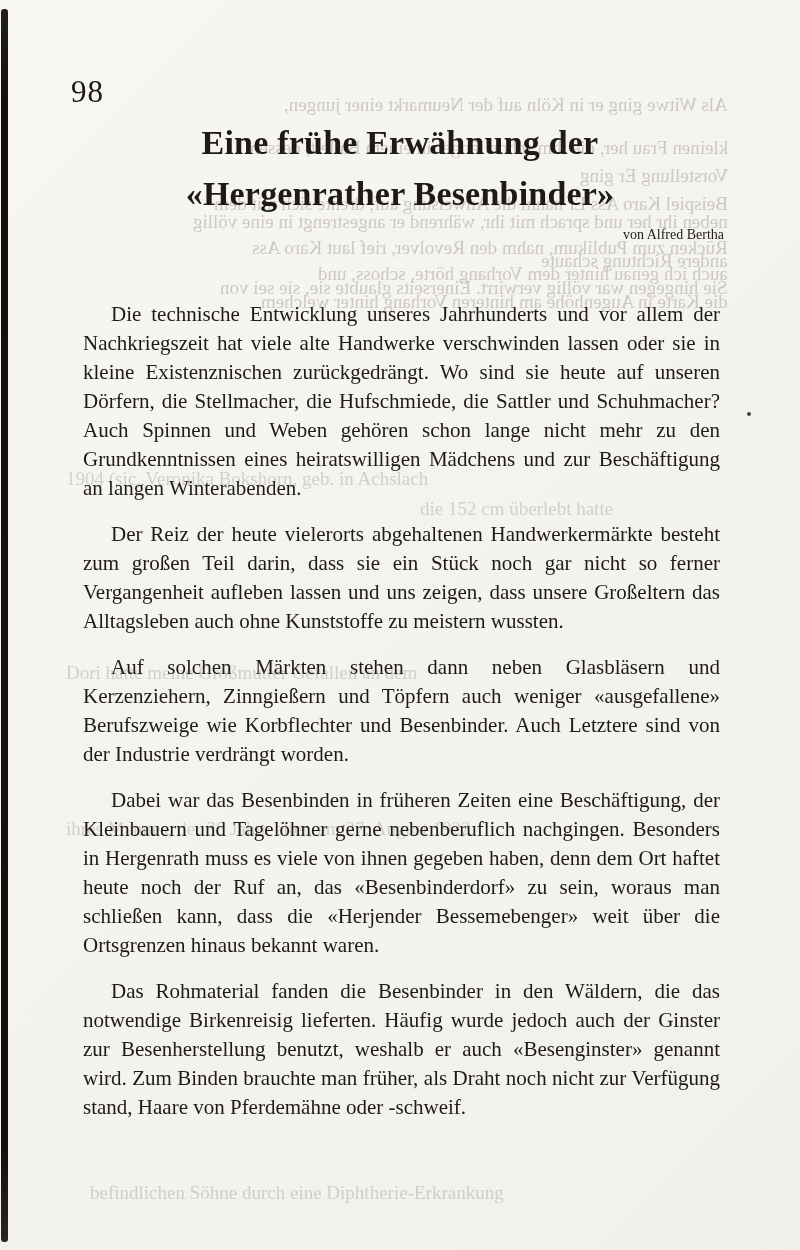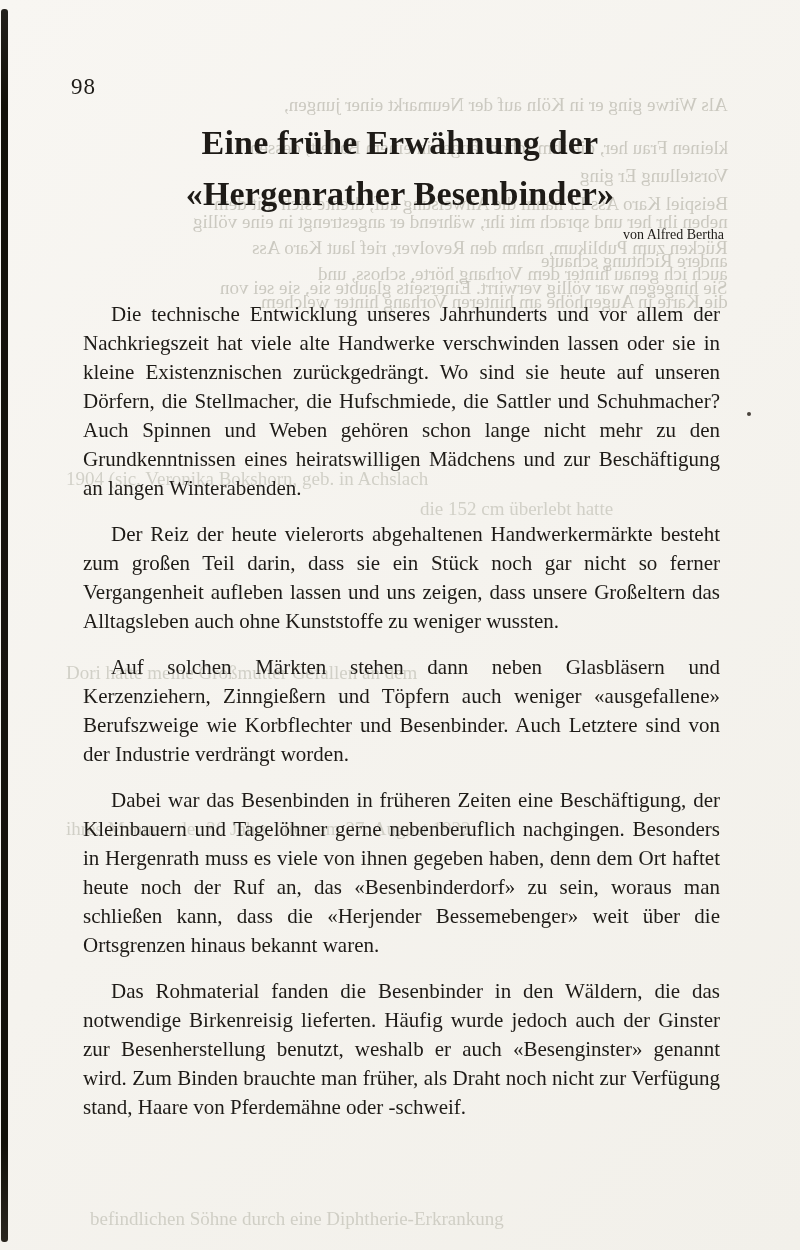--- a/index.html
+++ b/index.html
@@ -9,21 +9,21 @@
     background:linear-gradient(135deg,#f8f6f2 0%,#f5f3ee 50%,#f2f0ea 100%);
     font-family:"Liberation Serif","DejaVu Serif",serif;
     color:#1e1b17;
   }
   .edge-bar{
     position:absolute;left:1px;top:9px;width:7px;height:1233px;
     background:linear-gradient(180deg,#23201b 0%,#121008 8%,#17140e 50%,#121008 92%,#2a261f 100%);
     border-radius:3px;
   }
   .page-number{
-    position:absolute;left:71px;top:74px;font-size:23px;letter-spacing:1px;
+    position:absolute;left:71px;top:74px;font-size:31px;letter-spacing:1px;
   }
   .title{
     position:absolute;left:60px;right:60px;top:101px;
     text-align:center;font-weight:bold;font-size:34px;line-height:51px;
     letter-spacing:0.2px;
   }
   .byline{
     position:absolute;top:227px;right:76px;font-size:14px;
   }
   .body-text{
@@ -57,34 +57,34 @@
   <div class="ghost m" style="top:237px">Rücken zum Publikum, nahm den Revolver, rief laut Karo Ass</div>
   <div class="ghost m" style="top:250px">andere Richtung schaute</div>
   <div class="ghost m" style="top:263px">auch ich genau hinter dem Vorhang hörte, schoss, und</div>
   <div class="ghost m" style="top:277px">Sie hingegen war völlig verwirrt. Einerseits glaubte sie, sie sei von</div>
   <div class="ghost m" style="top:291px">die Karte in Augenhöhe am hinteren Vorhang hinter welchem</div>
 
   <div class="ghost f" style="top:468px;left:66px">1904 (sic, Veronika Bokshorn, geb. in Achslach</div>
   <div class="ghost f" style="top:498px;left:420px">die 152 cm überlebt hatte</div>
   <div class="ghost f" style="top:662px;left:66px">Dori hatte meine Großmutter Gefallen an dem</div>
   <div class="ghost f" style="top:818px;left:66px">ihres Mannes, der 36 Jahre älter, am 27. August 1922</div>
-  <div class="ghost f" style="top:1208px;left:90px">befindlichen Söhne durch eine Diphtherie-Erkrankung</div>
+  <div class="ghost f" style="top:1182px;left:90px">befindlichen Söhne durch eine Diphtherie-Erkrankung</div>
 
   <div class="page-number">98</div>
 
   <h1 class="title" style="margin:16px">
     <span>Eine frühe Erwähnung der</span><br>
     <span>«Hergenrather Besenbinder»</span>
   </h1>
 
   <div class="byline">von Alfred Bertha</div>
 
   <div class="body-text">
     <p>Die technische Entwicklung unseres Jahrhunderts und vor allem der Nachkriegszeit hat viele alte Handwerke verschwinden lassen oder sie in kleine Existenznischen zurückgedrängt. Wo sind sie heute auf unseren Dörfern, die Stellmacher, die Hufschmiede, die Sattler und Schuhmacher? Auch Spinnen und Weben gehören schon lange nicht mehr zu den Grundkenntnissen eines heiratswilligen Mädchens und zur Beschäftigung an langen Winterabenden.</p>
-    <p>Der Reiz der heute vielerorts abgehaltenen Handwerkermärkte besteht zum großen Teil darin, dass sie ein Stück noch gar nicht so ferner Vergangenheit aufleben lassen und uns zeigen, dass unsere Großeltern das Alltagsleben auch ohne Kunststoffe zu weniger wussten.</p>
+    <p>Der Reiz der heute vielerorts abgehaltenen Handwerkermärkte besteht zum großen Teil darin, dass sie ein Stück noch gar nicht so ferner Vergangenheit aufleben lassen und uns zeigen, dass unsere Großeltern das Alltagsleben auch ohne Kunststoffe zu meistern wussten.</p>
     <p>Auf solchen Märkten stehen dann neben Glasbläsern und Kerzenziehern, Zinngießern und Töpfern auch weniger «ausgefallene» Berufszweige wie Korbflechter und Besenbinder. Auch Letztere sind von der Industrie verdrängt worden.</p>
     <p>Dabei war das Besenbinden in früheren Zeiten eine Beschäftigung, der Kleinbauern und Tagelöhner gerne nebenberuflich nachgingen. Besonders in Hergenrath muss es viele von ihnen gegeben haben, denn dem Ort haftet heute noch der Ruf an, das «Besenbinderdorf» zu sein, woraus man schließen kann, dass die «Herjender Bessemebenger» weit über die Ortsgrenzen hinaus bekannt waren.</p>
     <p>Das Rohmaterial fanden die Besenbinder in den Wäldern, die das notwendige Birkenreisig lieferten. Häufig wurde jedoch auch der Ginster zur Besenherstellung benutzt, weshalb er auch «Besenginster» genannt wird. Zum Binden brauchte man früher, als Draht noch nicht zur Verfügung stand, Haare von Pferdemähne oder -schweif.</p>
   </div>
 
   <div class="speck"></div>
 
 </div>
 
 </body></html>

